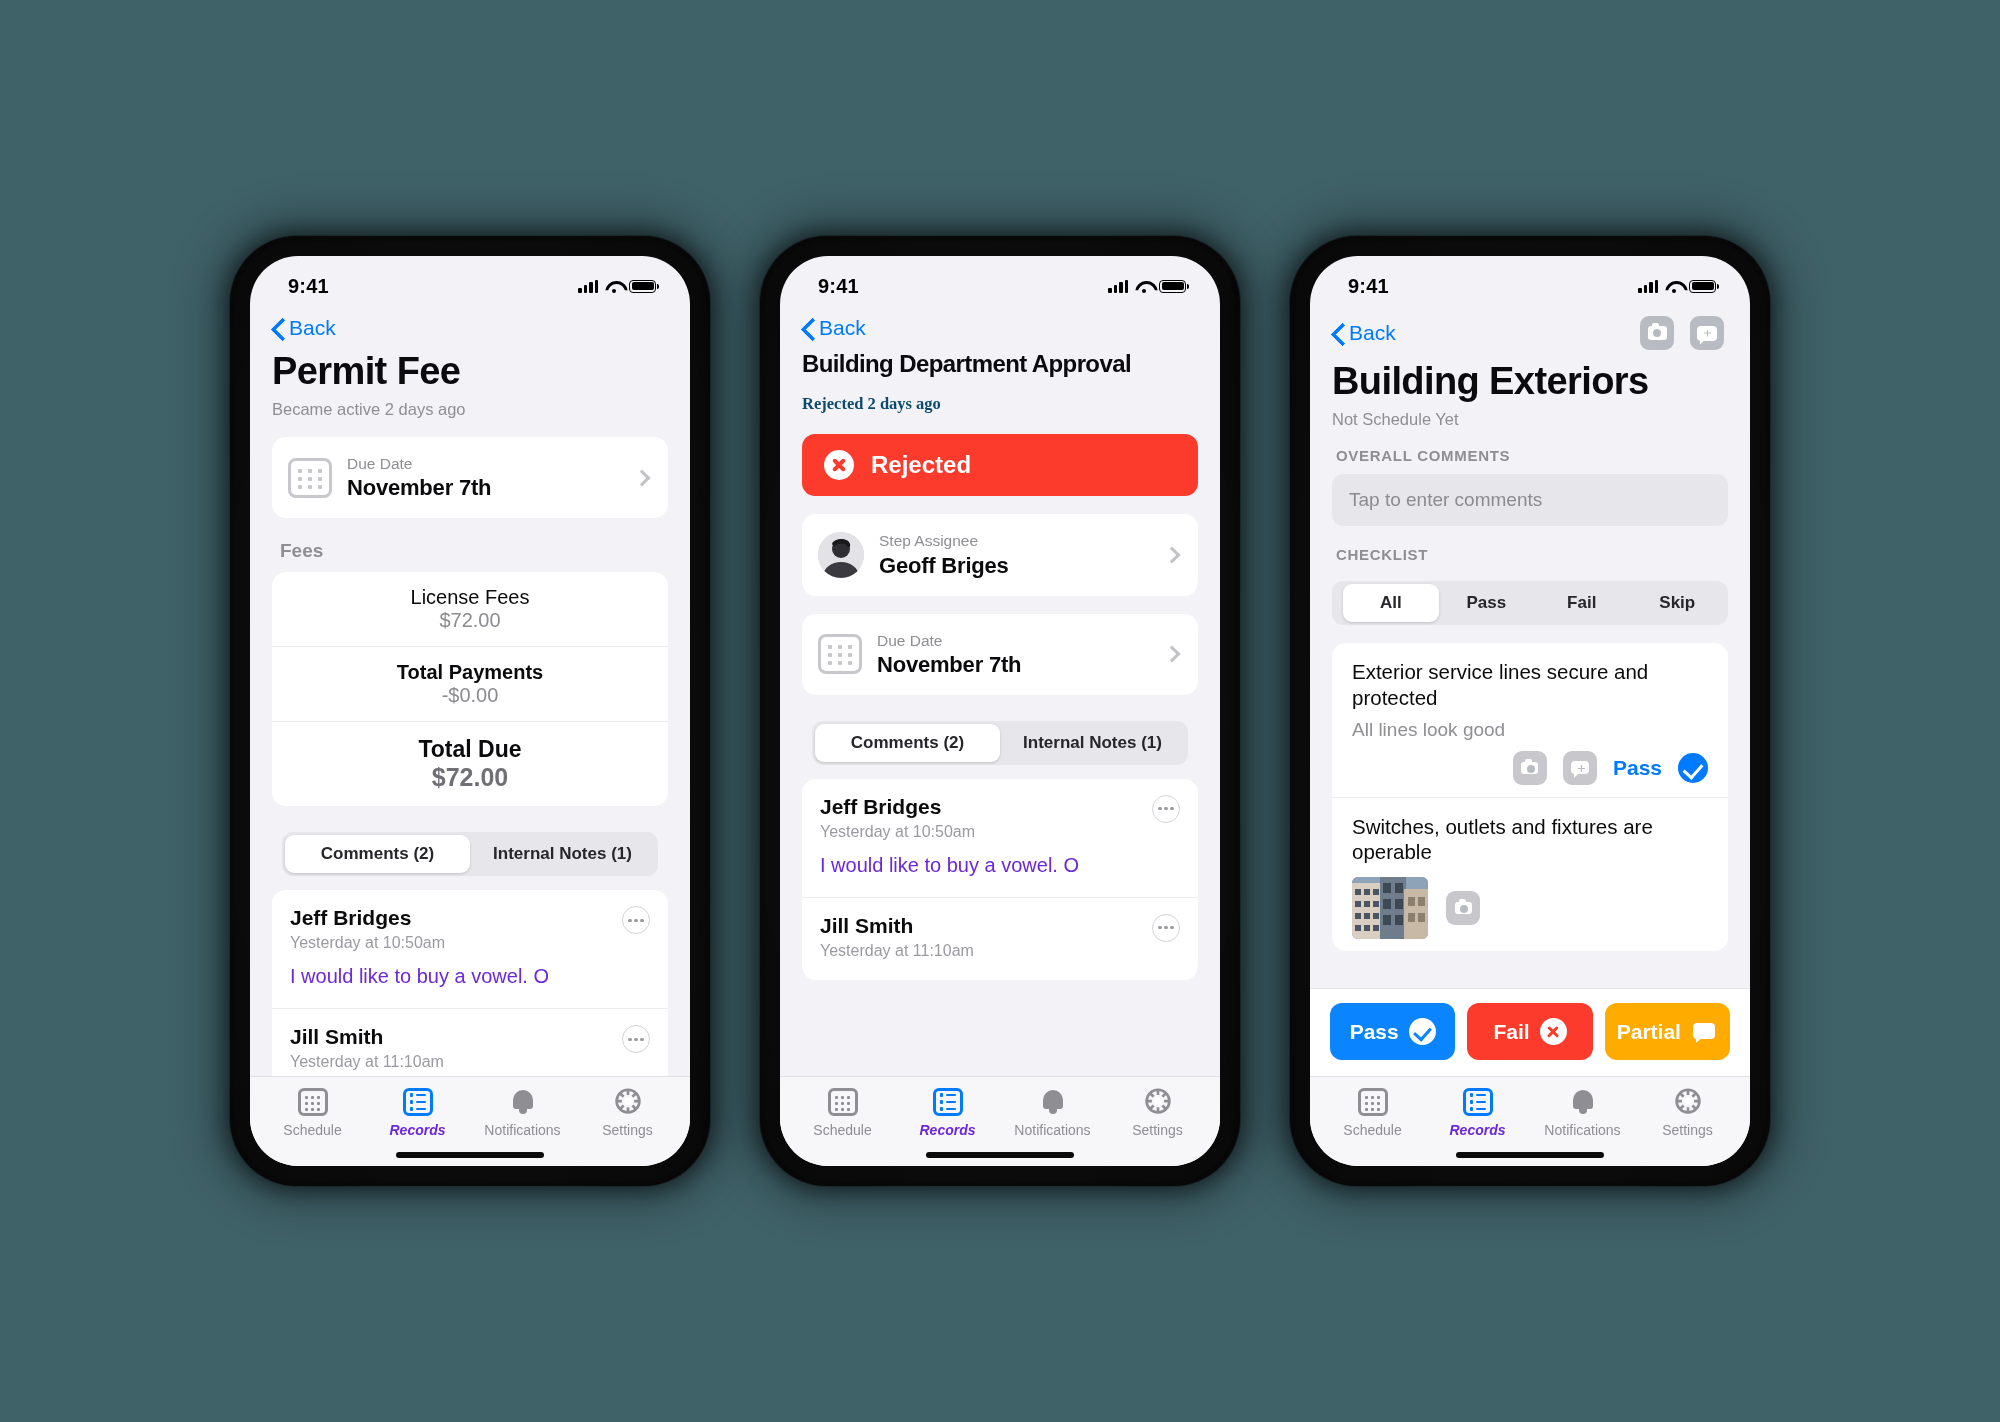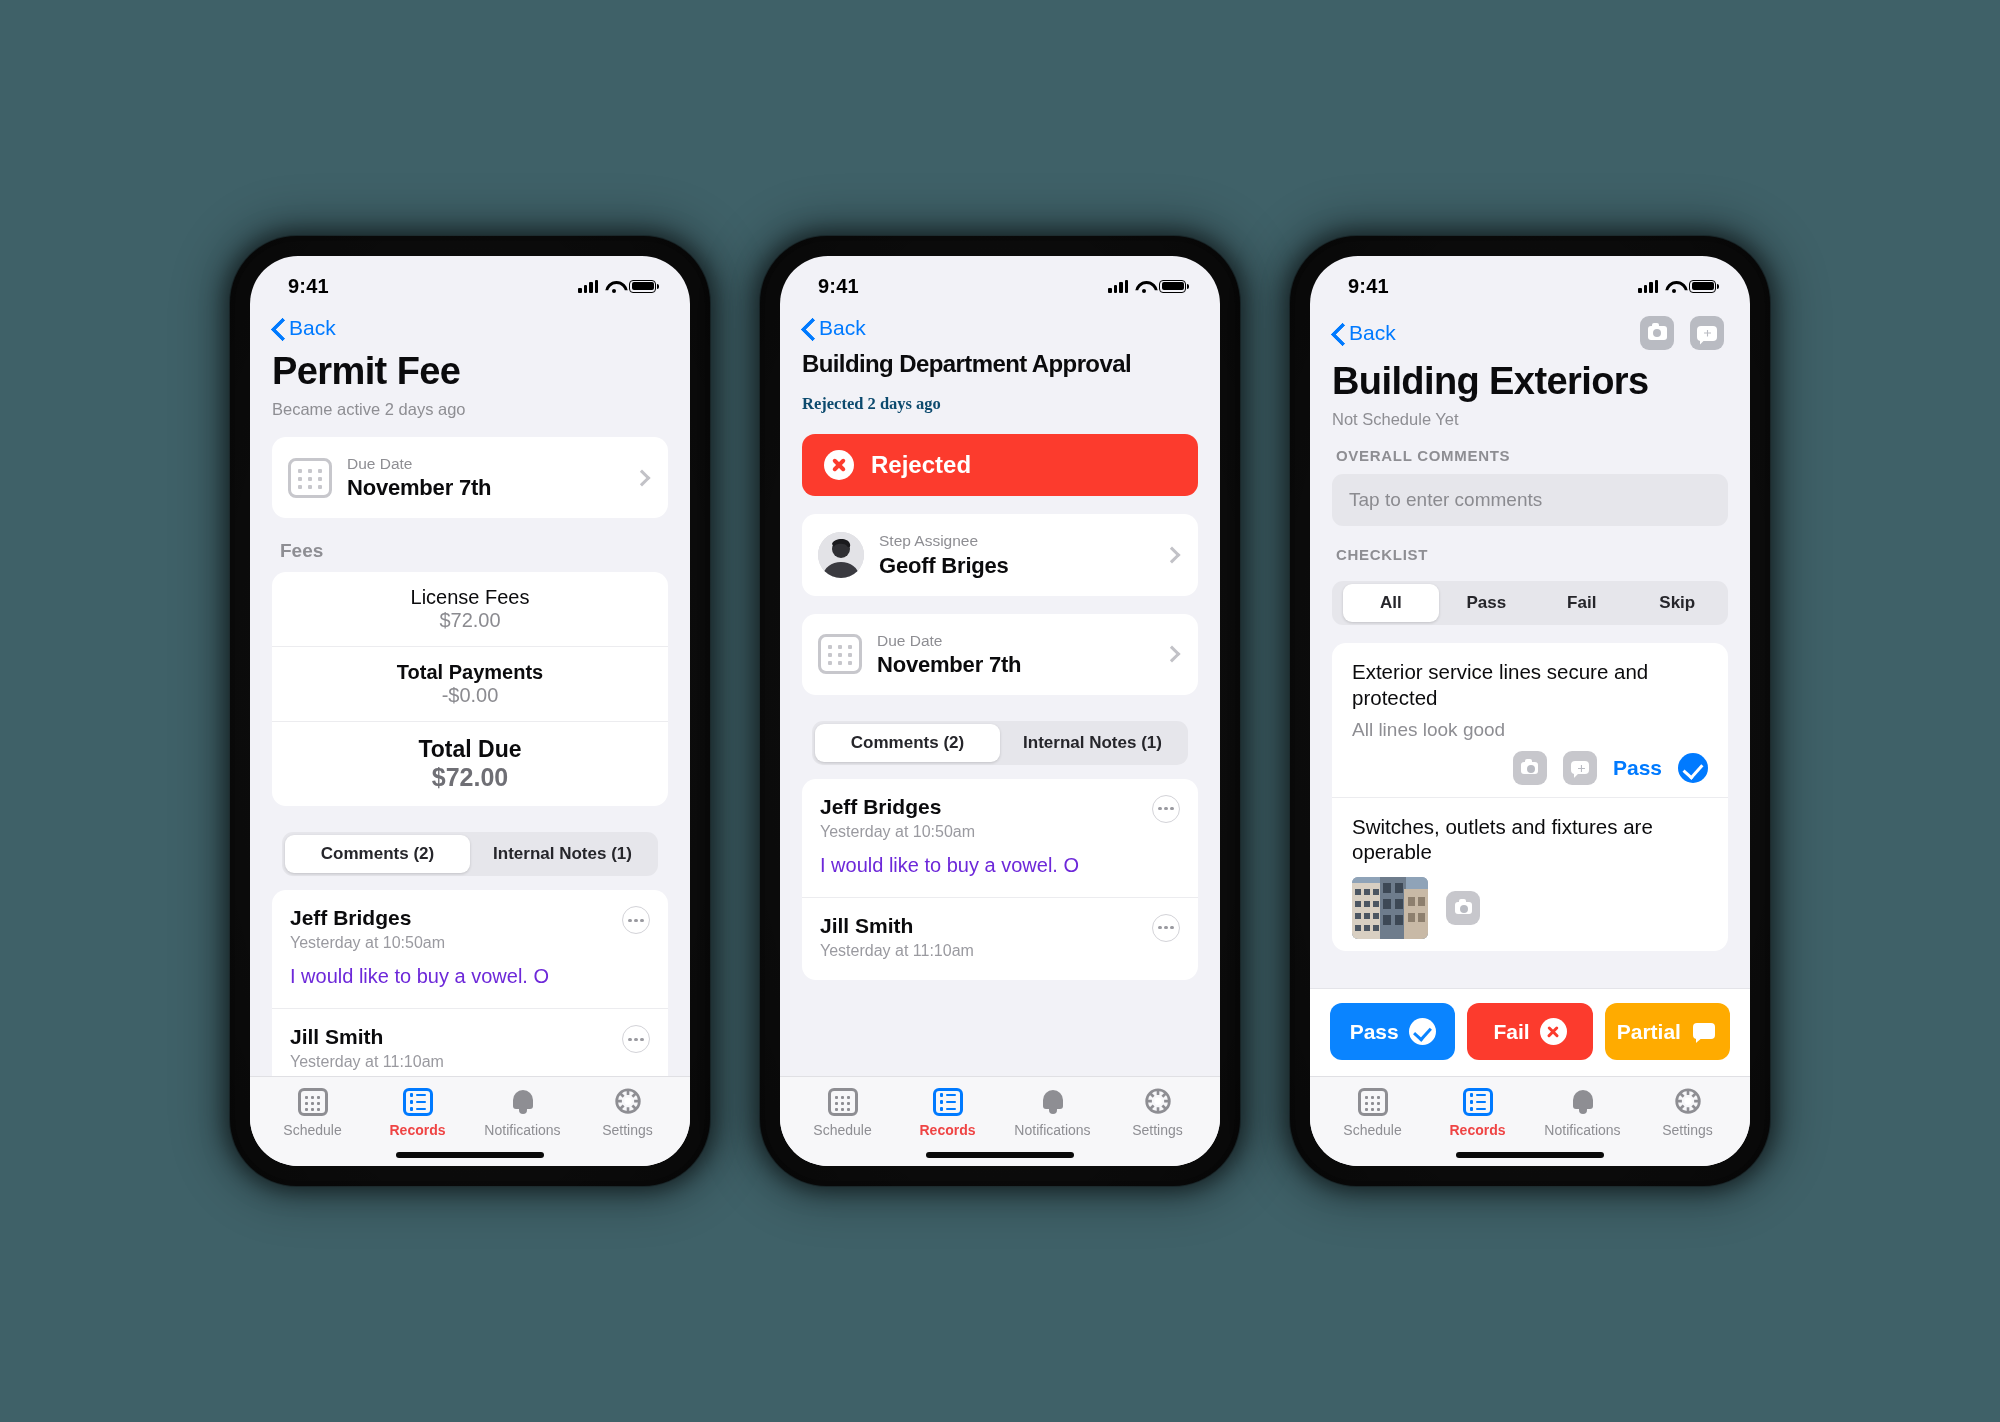--- a/index.html
+++ b/index.html
@@ -182,21 +182,21 @@
   .badge-circ.x::before{ transform:translate(-50%,-50%) rotate(45deg); }
   .badge-circ.x::after{ transform:translate(-50%,-50%) rotate(-45deg); }
   .badge-circ.msg { background:transparent; }
   .badge-circ.msg::before{ content:""; position:absolute; left:2px; top:5px; width:22px;height:16px;background:#fff;border-radius:4px; }
   .badge-circ.msg::after{ content:""; position:absolute; left:5px; bottom:2px; width:7px;height:6px;background:#fff; clip-path: polygon(0 0,100% 0,0 100%); }
 
   
   .tabbar { flex: 0 0 auto; background:#f7f7f9; border-top: 1.2px solid #e0e0e4; padding: 11px 10px 6px 10px; display:flex; }
   .tab { flex:1 1 0; display:flex; flex-direction:column; align-items:center; gap:6px; cursor:pointer; }
   .tab-lbl { font-size: 14px; color:#8e8e93; }
-  .tab.active .tab-lbl { color:#ef4444; font-weight:700; }
+  .tab.active .tab-lbl { color:#6d28d9; font-weight:700;font-style:italic; }
   .ti { width: 30px; height: 28px; }
   .ti-cal { border: 3px solid #8e8e93; border-radius:6px; display:grid; grid-template-columns:repeat(3,1fr); grid-template-rows:repeat(3,1fr); gap:2.5px; padding: 6px 4px 3px 4px; justify-items:center; align-content:center; }
   .ti-cal i{ width:3.2px;height:3.2px;background:#8e8e93;border-radius:1px;display:block; }
   .ti-rec { border:3px solid #007aff; border-radius:6px; padding: 5px 4px; display:flex;flex-direction:column;gap:3.5px; justify-content:center; }
   .ti-rec span { display:flex; align-items:center; gap:3px; }
   .ti-rec span i:first-child { width:3.5px;height:3.5px;background:#007aff;border-radius:1px; }
   .ti-rec span i:last-child { flex:1 1 auto;height:2.6px;background:#007aff;border-radius:2px; }
   .ti-bell { position:relative; }
   .ti-bell::before{ content:""; position:absolute; left:5px; top:2px; width:20px;height:19px; background:#8e8e93; border-radius: 10px 10px 3px 3px; }
   .ti-bell::after{ content:""; position:absolute; left:11px; bottom:2px; width:8px;height:5px;background:#8e8e93;border-radius:0 0 5px 5px; }

